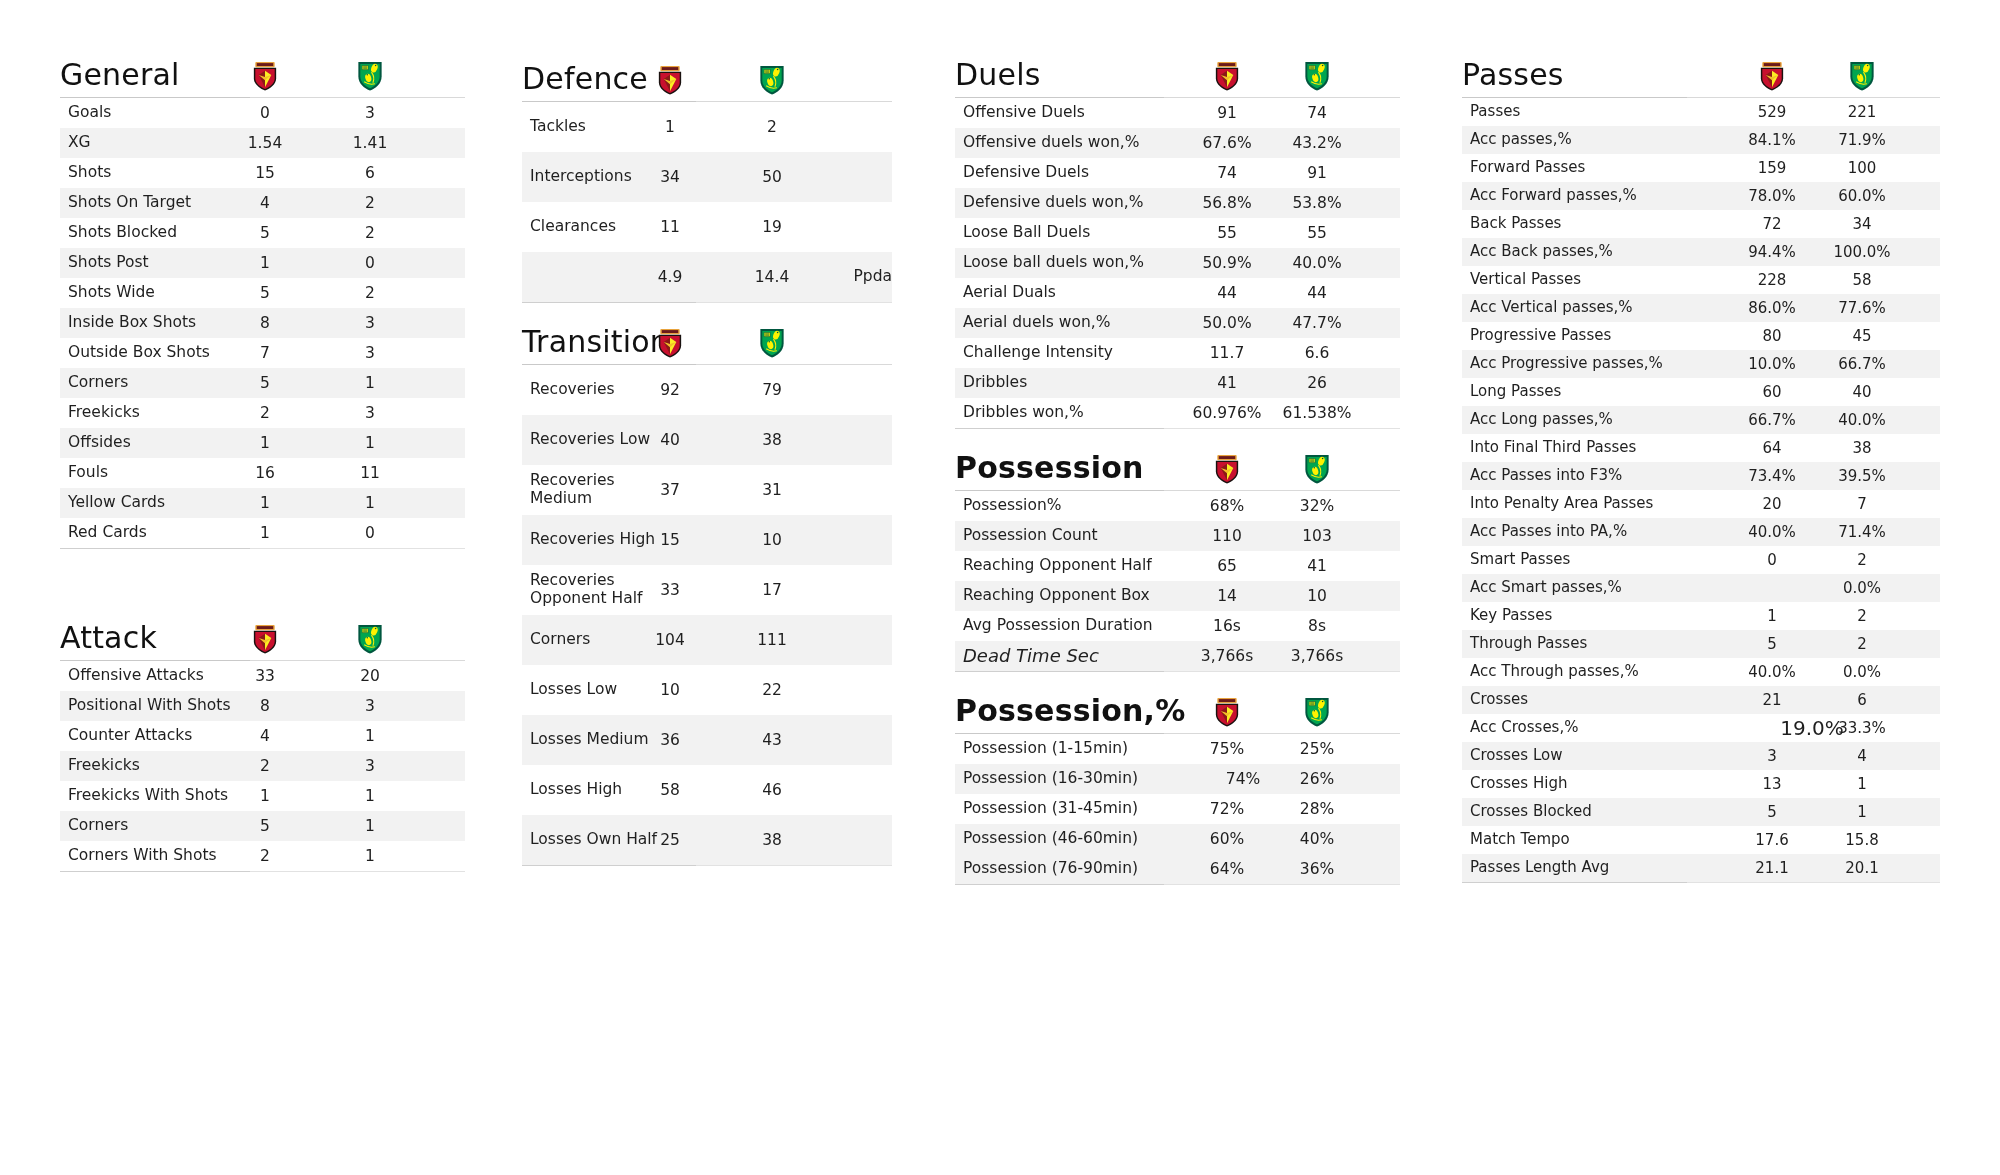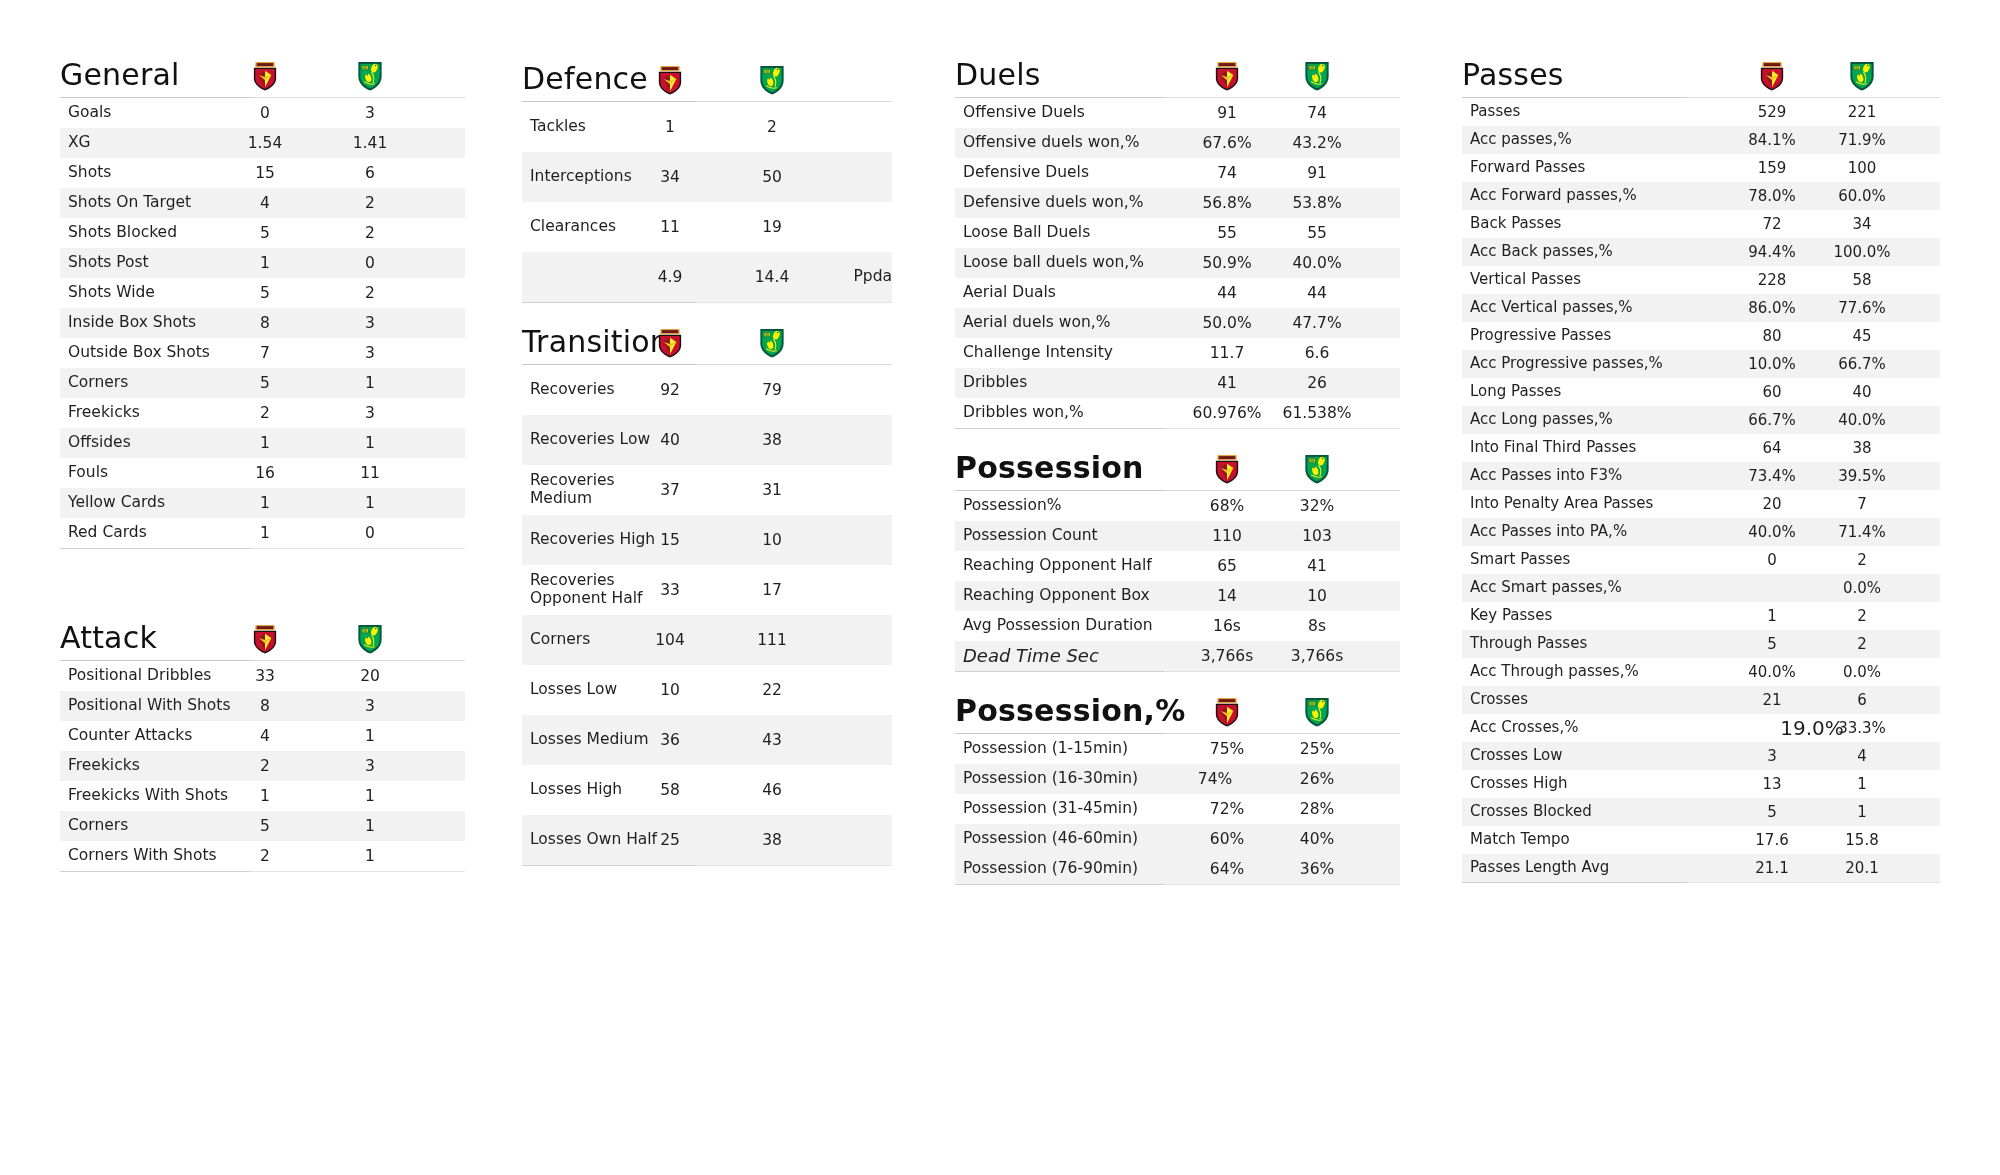--- a/index.html
+++ b/index.html
@@ -238,21 +238,21 @@
           </div>
           <div class="crest-slot" style="left: 293px;">
             <svg width="30" height="32" viewBox="0 0 30 33" class="crest">
               <use href="#crest-norwich"></use>
             </svg>
           </div>
         </div>
         <div class="sec-rule"></div>
         <div class="rows">
           <div class="srow" style="height: 30px;">
-            <div class="label" style="font-size: 15.5px;">Positional Dribbles</div>
+            <div class="label" style="font-size: 15.5px;">Offensive Attacks</div>
             <div class="val" style="left: 205px; font-size: 15.5px;">33</div>
             <div class="val" style="left: 310px; font-size: 15.5px;">20</div>
           </div>
           <div class="srow alt" style="height: 30px;">
             <div class="label" style="font-size: 15.5px;">Positional With Shots</div>
             <div class="val" style="left: 205px; font-size: 15.5px;">8</div>
             <div class="val" style="left: 310px; font-size: 15.5px;">3</div>
           </div>
           <div class="srow" style="height: 30px;">
             <div class="label" style="font-size: 15.5px;">Counter Attacks</div>
@@ -535,21 +535,21 @@
         </div>
         <div class="sec-rule"></div>
         <div class="rows">
           <div class="srow" style="height: 30px;">
             <div class="label" style="font-size: 15.5px;">Possession (1-15min)</div>
             <div class="val" style="left: 272px; font-size: 15.5px;">75%</div>
             <div class="val" style="left: 362px; font-size: 15.5px;">25%</div>
           </div>
           <div class="srow alt" style="height: 30px;">
             <div class="label" style="font-size: 15.5px;">Possession (16-30min)</div>
-            <div class="val" style="left: 260px; font-size: 15.5px;">74%</div>
+            <div class="val" style="left: 288px; font-size: 15.5px;">74%</div>
             <div class="val" style="left: 362px; font-size: 15.5px;">26%</div>
           </div>
           <div class="srow" style="height: 30px;">
             <div class="label" style="font-size: 15.5px;">Possession (31-45min)</div>
             <div class="val" style="left: 272px; font-size: 15.5px;">72%</div>
             <div class="val" style="left: 362px; font-size: 15.5px;">28%</div>
           </div>
           <div class="srow alt" style="height: 30px;">
             <div class="label" style="font-size: 15.5px;">Possession (46-60min)</div>
             <div class="val" style="left: 272px; font-size: 15.5px;">60%</div>

